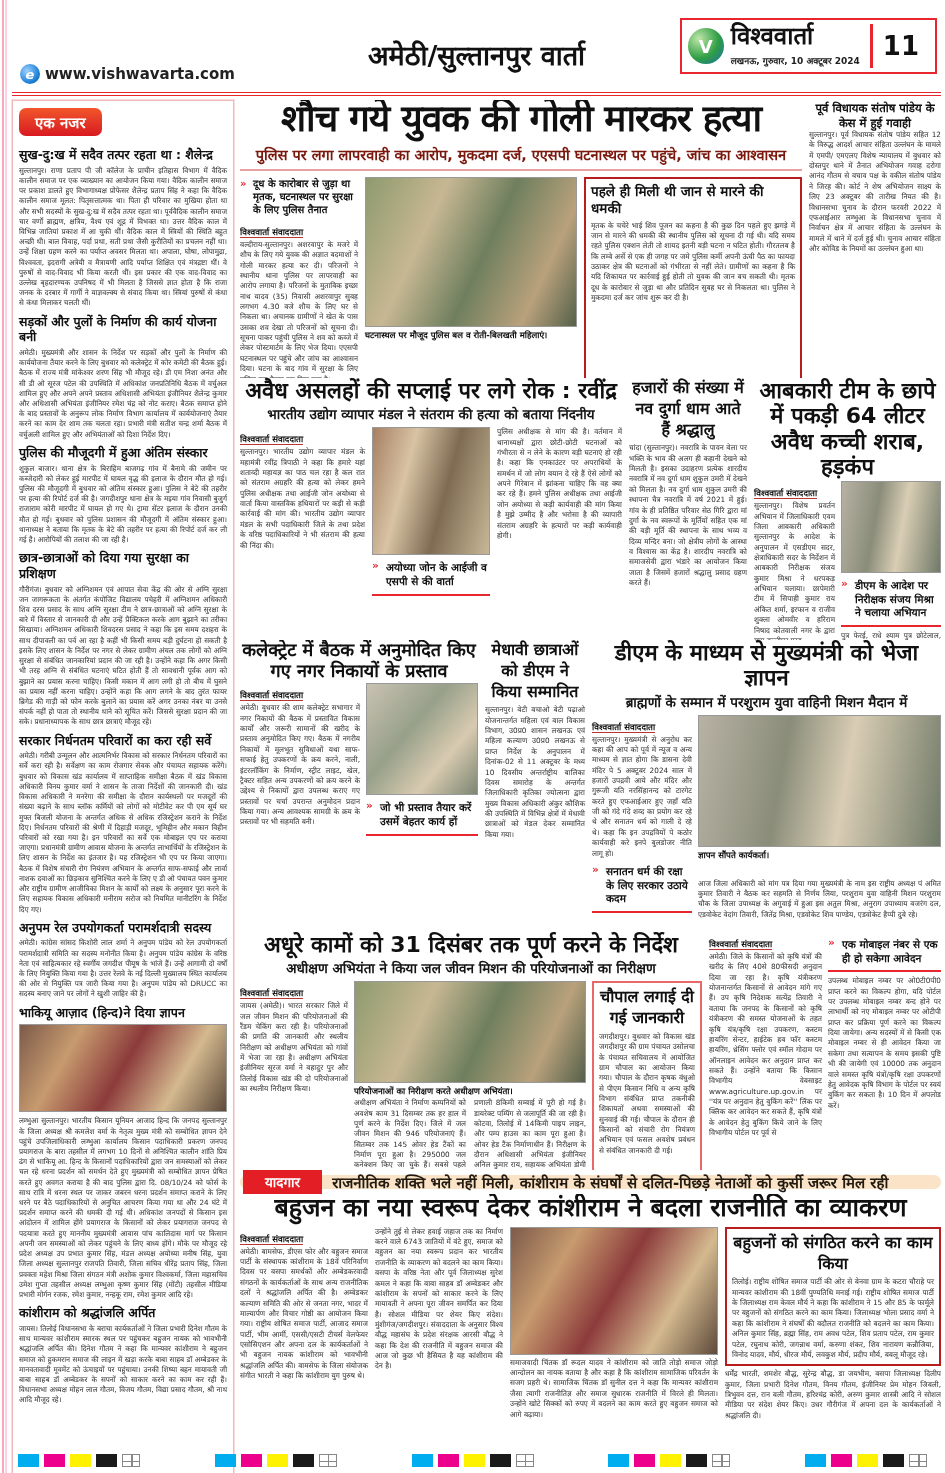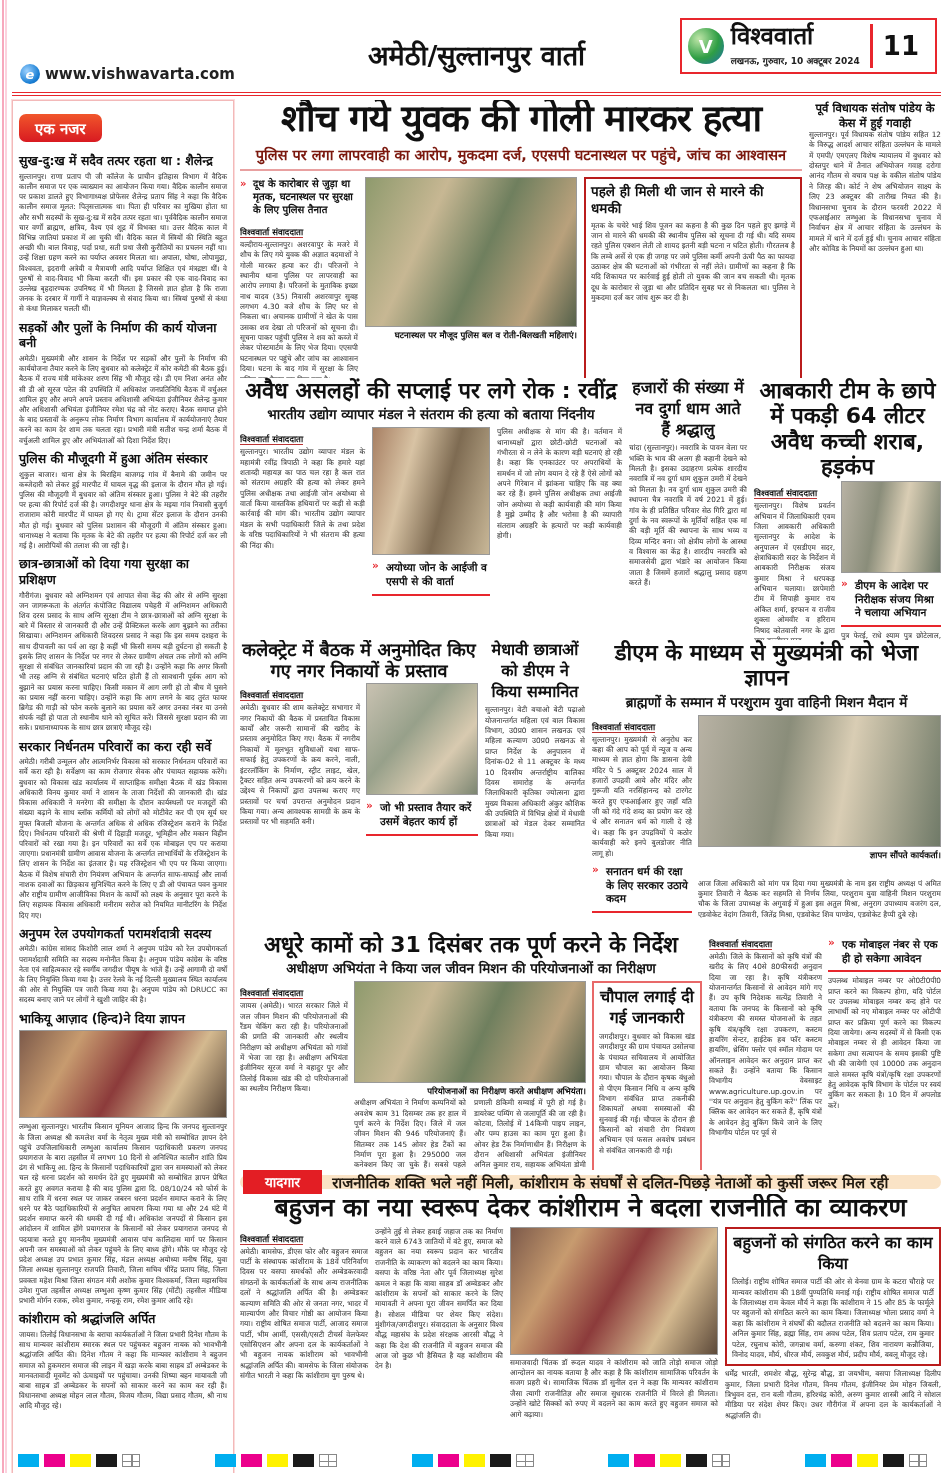--- a/index.html
+++ b/index.html
@@ -25,32 +25,32 @@
   .main { flex:1; height:1374px; overflow:hidden; display:flex; flex-direction:column; }
   .row { display:flex; gap:7px; overflow:hidden; }
 
   
   h1,h2,h3,h4 { color:#101010; font-weight:900; text-align:center; }
   .body { font-size:7.3px; line-height:1.42; text-align:justify; color:#2c2c2c; }
   .byline { font-size:8.5px; font-weight:bold; color:#111; border-bottom:1px solid #b33; display:inline-block; margin-bottom:2px; }
   .note { font-size:10.5px; font-weight:bold; color:#111; line-height:1.3; border-bottom:2px solid #e8262d; padding:2px 0 5px 14px; position:relative; margin:4px 0; }
   .note:before, .bullet:before { content:"\00BB"; color:#e8262d; position:absolute; left:0; top:0; font-weight:900; }
   .bullet { font-size:10px; font-weight:bold; color:#111; line-height:1.3; padding-left:13px; position:relative; margin-bottom:4px; }
-  .caption { font-size:8.5px; font-weight:bold; color:#111; margin-top:2px;text-align:right; }
+  .caption { font-size:8.5px; font-weight:bold; color:#111; margin-top:2px; }
   .ph { width:100%; border:1px solid #999; }
   .ph-a { background:linear-gradient(115deg,#8e9a6d 0%,#c7b793 30%,#6f7f5e 55%,#b9a17c 80%,#55614a 100%); }
   .ph-b { background:linear-gradient(100deg,#b8b2a4 0%,#8a8d7a 35%,#d9cdb4 60%,#707a68 100%); }
   .ph-c { background:linear-gradient(130deg,#c9c2b2 0%,#97a08a 40%,#d8cab0 70%,#7c8672 100%); }
   .ph-d { background:linear-gradient(105deg,#a77f63 0%,#d8c3a4 30%,#7e6b52 60%,#c8b797 100%); }
   .ph-e { background:linear-gradient(120deg,#7d5a4a 0%,#c79b6f 25%,#8c3b3b 50%,#d4b98f 75%,#5d4a3a 100%); }
   .boxed { border:2px solid #b91c1c; padding:4px 5px; }
   .redboxed { border:2px solid #e86969; padding:4px 5px; }
 
   
-  .eknajar-title { background:linear-gradient(#f1562b,#d81a21); color:#fff; font-size:15px; font-weight:900; padding:4px 16px; border-radius:7px; display:inline-block; margin:8px 0 6px 0; }
+  .eknajar-title { background:linear-gradient(#f1562b,#d81a21); color:#fff; font-size:15px; font-weight:900; padding:4px 16px; border-radius:7px; display:inline-block; margin:2px 0 6px 0; }
   .side-art h3 { font-size:12.5px; text-align:left; margin:5px 0 3px 0; line-height:1.25; }
   .side-art .body { font-size:7.2px; }
   .side-ph { height:88px; margin:4px 0; }
 
   .lead h1 { font-size:37px; line-height:1.05; letter-spacing:-1px; }
   .lead .subhead { font-size:14.5px; font-weight:800; color:#7b180e; text-align:center; margin:5px 0 6px 0; border-bottom:2px solid #e8a0a0; padding-bottom:5px; }
   .lead-cols { display:flex; gap:7px; }
   .box-h { font-size:13.5px; text-align:left; margin-bottom:4px; line-height:1.25; }
 
   .big-h { font-size:22px; line-height:1.15; margin-bottom:2px; }

